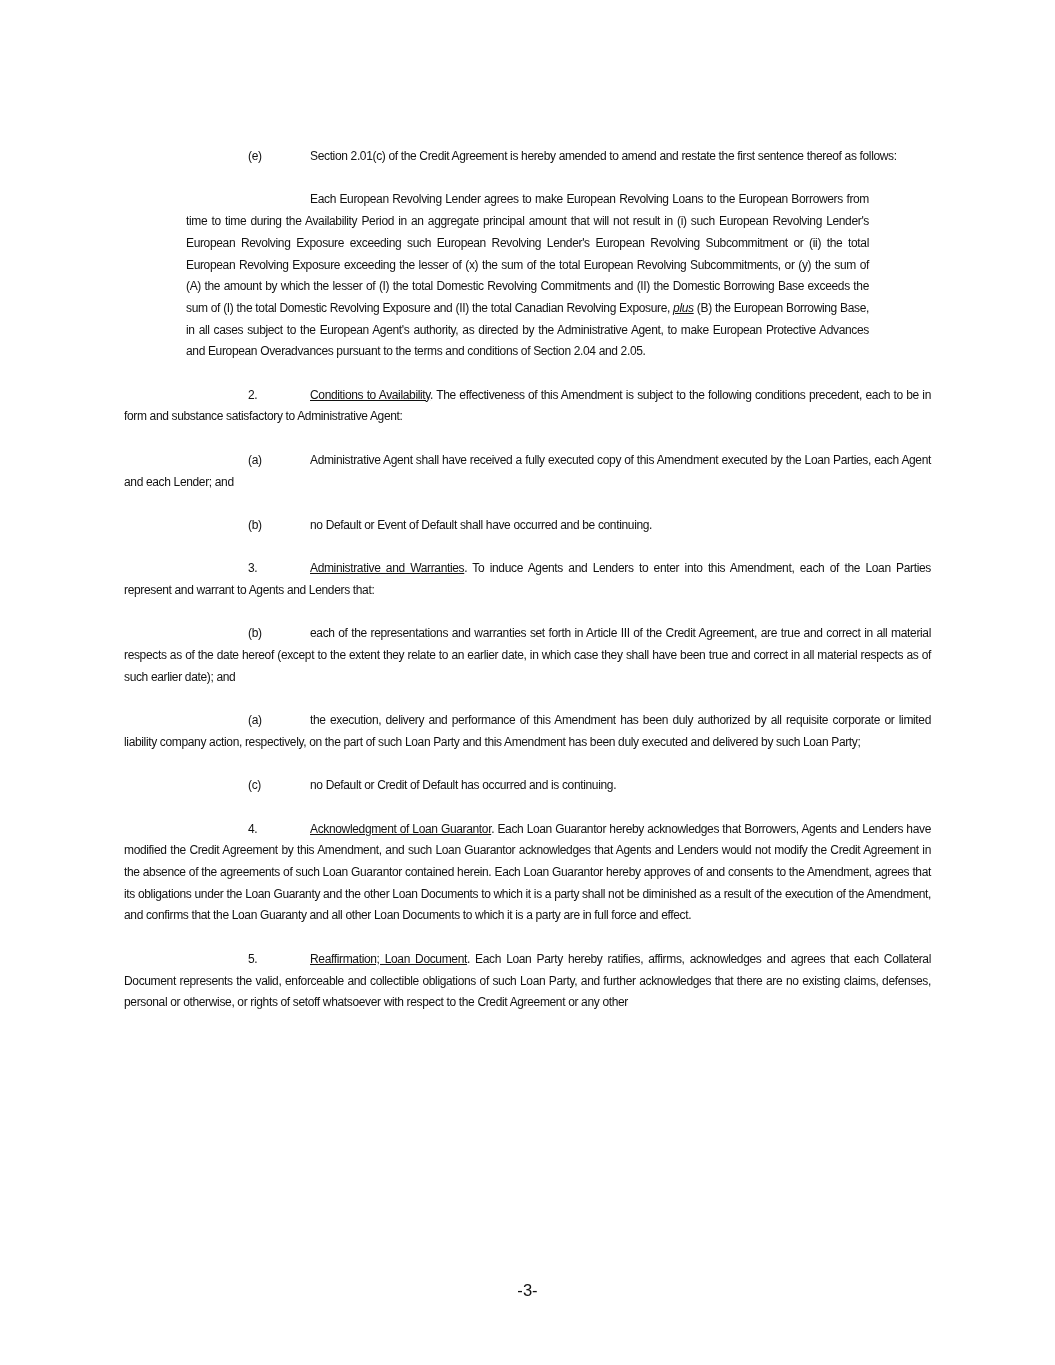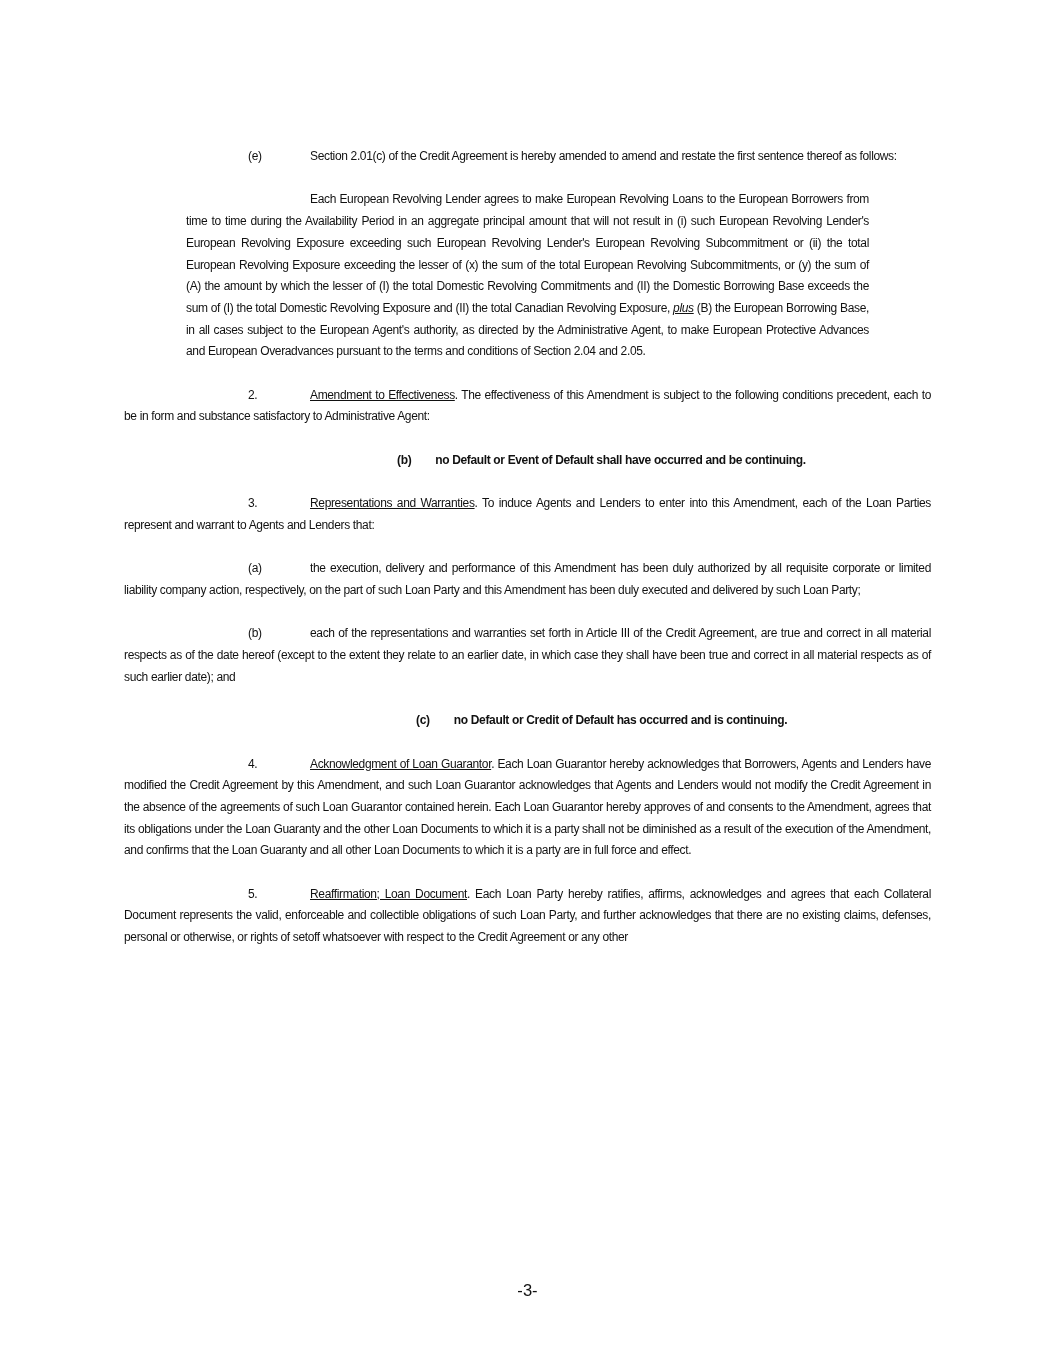--- a/index.html
+++ b/index.html
@@ -40,52 +40,52 @@
       text-align: justify;
       text-indent: 124px;
     }
     .heading-u {
       text-decoration: underline;
     }
     .u { text-decoration: underline; font-style: italic; }
     .centered-item {
       margin: 0 0 21.7px 0;
       text-indent: 124px;
-      text-align: center;
-      font-weight: bold;
+      text-align: left;
     }
     .page-number {
       position: absolute;
       top: 1281px;
       left: 0;
       width: 1055px;
       text-align: center;
       font-size: 16.6px;
       font-family: "Liberation Sans", sans-serif;
     }
   </style>
 </head>
 <body>
 
 <div class="page">
 
   <p class="para"><span class="label">(e)</span><span>Section 2.01(c) of the Credit Agreement is hereby amended to amend and restate the first sentence thereof as follows:</span></p>
 
   <p class="quote"><span>Each European Revolving Lender agrees to make European Revolving Loans to the European Borrowers from time to time during the Availability Period in an aggregate principal amount that will not result in (i) such European Revolving Lender's European Revolving Exposure exceeding such European Revolving Lender's European Revolving Subcommitment or (ii) the total European Revolving Exposure exceeding the lesser of (x) the sum of the total European Revolving Subcommitments, or (y) the sum of (A) the amount by which the lesser of (I) the total Domestic Revolving Commitments and (II) the Domestic Borrowing Base exceeds the sum of (I) the total Domestic Revolving Exposure and (II) the total Canadian Revolving Exposure, </span><span class="u">plus</span><span> (B) the European Borrowing Base, in all cases subject to the European Agent's authority, as directed by the Administrative Agent, to make European Protective Advances and European Overadvances pursuant to the terms and conditions of Section 2.04 and 2.05.</span></p>
 
-  <p class="para"><span class="label">2.</span><span class="heading-u">Amendment to Effectiveness</span><span>.  The effectiveness of this Amendment is subject to the following conditions precedent, each to be in form and substance satisfactory to Administrative Agent:</span></p>
+  <p class="para"><span class="label">2.</span><span class="heading-u">Conditions to Availability</span><span>.  The effectiveness of this Amendment is subject to the following conditions precedent, each to be in form and substance satisfactory to Administrative Agent:</span></p>
 
+  <p class="para"><span class="label">(a)</span><span>Administrative Agent shall have received a fully executed copy of this Amendment executed by the Loan Parties, each Agent and each Lender; and</span></p>
 
   <p class="centered-item"><span class="label">(b)</span><span>no Default or Event of Default shall have occurred and be continuing.</span></p>
 
-  <p class="para"><span class="label">3.</span><span class="heading-u">Representations and Warranties</span><span>.  To induce Agents and Lenders to enter into this Amendment, each of the Loan Parties represent and warrant to Agents and Lenders that:</span></p>
+  <p class="para"><span class="label">3.</span><span class="heading-u">Administrative and Warranties</span><span>.  To induce Agents and Lenders to enter into this Amendment, each of the Loan Parties represent and warrant to Agents and Lenders that:</span></p>
+
+  <p class="para"><span class="label">(b)</span><span>each of the representations and warranties set forth in Article III of the Credit Agreement, are true and correct in all material respects as of the date hereof (except to the extent they relate to an earlier date, in which case they shall have been true and correct in all material respects as of such earlier date); and</span></p>
 
   <p class="para"><span class="label">(a)</span><span>the execution, delivery and performance of this Amendment has been duly authorized by all requisite corporate or limited liability company action, respectively, on the part of such Loan Party and this Amendment has been duly executed and delivered by such Loan Party;</span></p>
-
-  <p class="para"><span class="label">(b)</span><span>each of the representations and warranties set forth in Article III of the Credit Agreement, are true and correct in all material respects as of the date hereof (except to the extent they relate to an earlier date, in which case they shall have been true and correct in all material respects as of such earlier date); and</span></p>
 
   <p class="centered-item"><span class="label">(c)</span><span>no Default or Credit of Default has occurred and is continuing.</span></p>
 
   <p class="para"><span class="label">4.</span><span class="heading-u">Acknowledgment of Loan Guarantor</span><span>.  Each Loan Guarantor hereby acknowledges that Borrowers, Agents and Lenders have modified the Credit Agreement by this Amendment, and such Loan Guarantor acknowledges that Agents and Lenders would not modify the Credit Agreement in the absence of the agreements of such Loan Guarantor contained herein.  Each Loan Guarantor hereby approves of and consents to the Amendment, agrees that its obligations under the Loan Guaranty and the other Loan Documents to which it is a party shall not be diminished as a result of the execution of the Amendment, and confirms that the Loan Guaranty and all other Loan Documents to which it is a party are in full force and effect.</span></p>
 
   <p class="para"><span class="label">5.</span><span class="heading-u">Reaffirmation; Loan Document</span><span>.  Each Loan Party hereby ratifies, affirms, acknowledges and agrees that each Collateral Document represents the valid, enforceable and collectible obligations of such Loan Party, and further acknowledges that there are no existing claims, defenses, personal or otherwise, or rights of setoff whatsoever with respect to the Credit Agreement or any other</span></p>
 
 </div>
 
 <div class="page-number">-3-</div>

